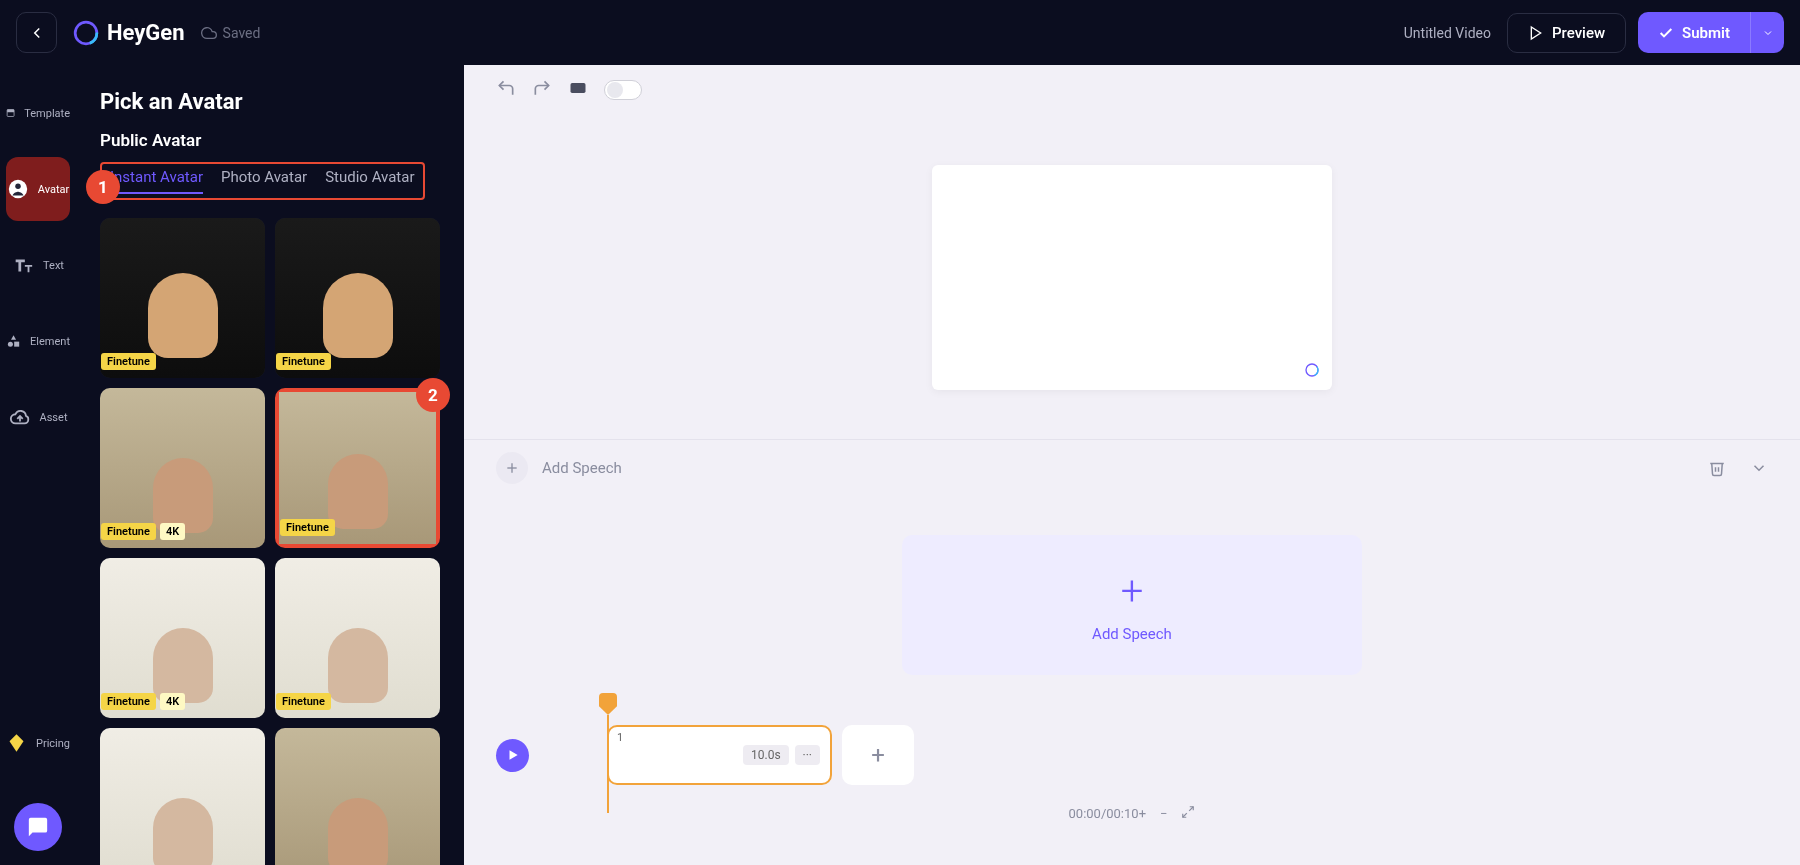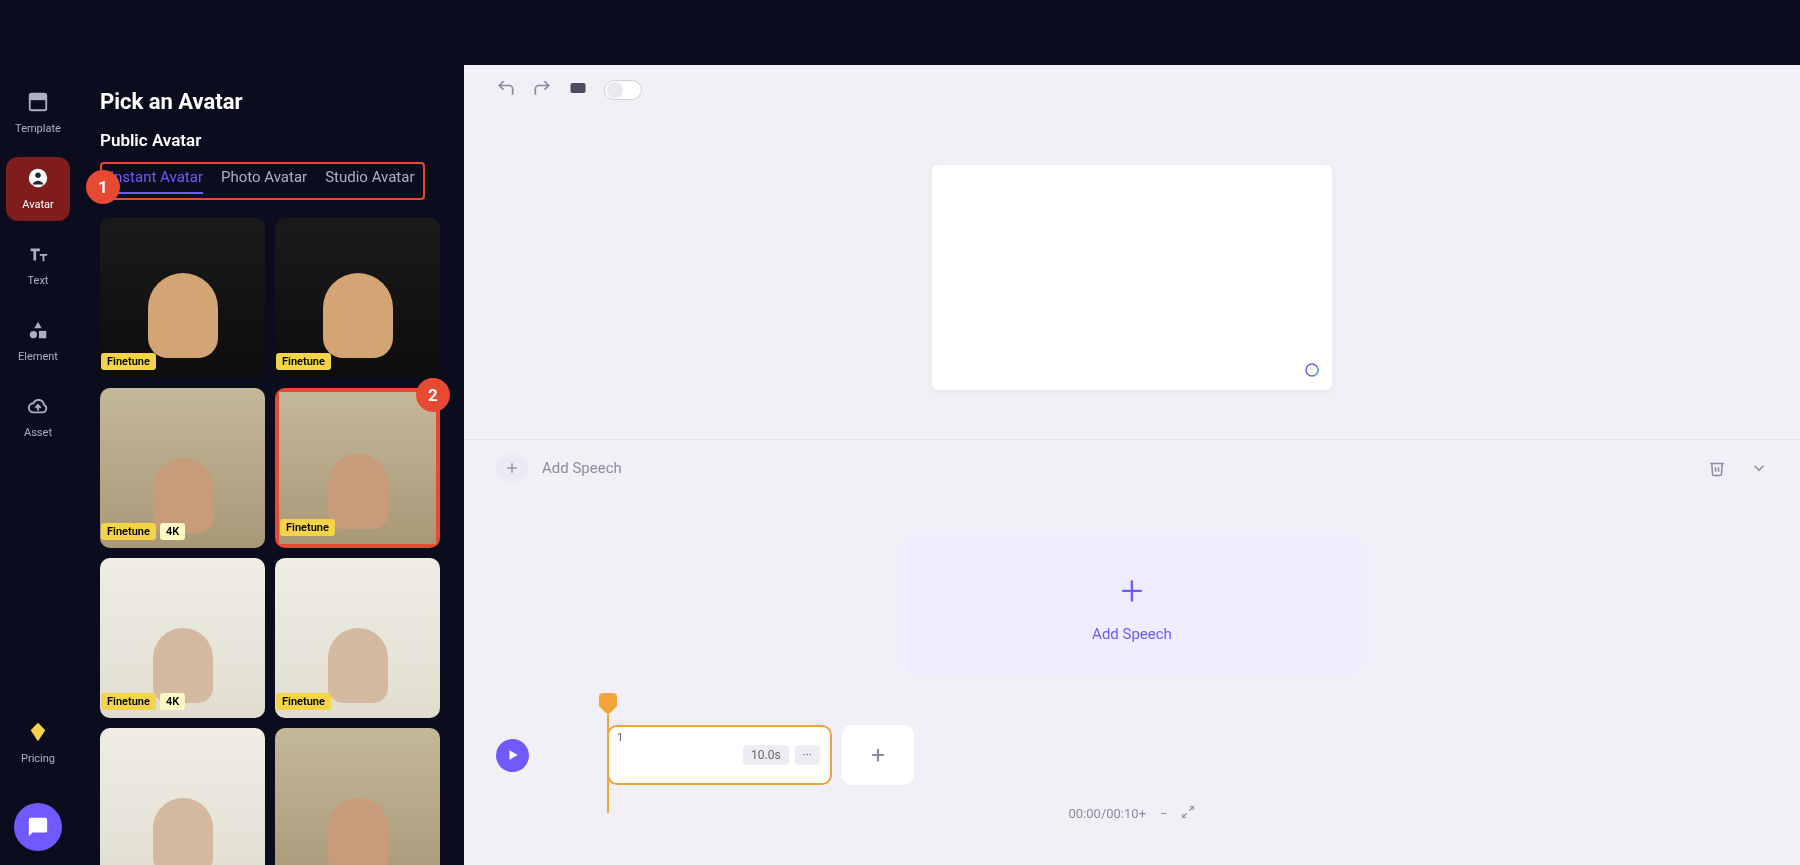--- a/index.html
+++ b/index.html
@@ -11,21 +11,21 @@
 .logo-icon{width:26px;height:26px;}
 .logo-text{font-size:22px;font-weight:700;color:#fff;}
 .saved{display:flex;align-items:center;gap:6px;color:#6b6e82;font-size:14px;}
 .header-right{display:flex;align-items:center;gap:12px;}
 .untitled{color:#aeb0c2;font-size:14px;margin-right:4px;}
 .preview-btn{display:flex;align-items:center;gap:8px;padding:10px 20px;border:1px solid #2a2d42;border-radius:10px;color:#fff;font-size:15px;font-weight:500;cursor:pointer;}
 .submit-btn{display:flex;align-items:center;gap:8px;padding:10px 20px;background:#6f59ff;border-radius:10px 0 0 10px;color:#fff;font-size:15px;font-weight:600;cursor:pointer;}
 .submit-drop{width:34px;height:41px;background:#6f59ff;border-left:1px solid rgba(255,255,255,.2);border-radius:0 10px 10px 0;display:flex;align-items:center;justify-content:center;color:#fff;cursor:pointer;}
 .main{display:flex;height:calc(100% - 65px);}
 .leftbar{width:76px;background:#0b0d1f;display:flex;flex-direction:column;align-items:center;padding-top:16px;gap:12px;}
-.leftbar-item{width:64px;height:64px;border-radius:12px;display:flex;flex-direction:column;align-items:center;justify-content:center;gap:9px;color:#aeb0c2;cursor:pointer;font-size:11px;}
+.leftbar-item{width:64px;height:64px;border-radius:12px;display:flex;flex-direction:row;align-items:center;justify-content:center;gap:9px;color:#aeb0c2;cursor:pointer;font-size:11px;}
 .leftbar-item.active{background:#7f1d1d;color:#fff;}
 .leftbar-item svg{width:22px;height:22px;}
 .pricing-item{margin-top:auto;margin-bottom:90px;}
 .sidepanel{width:388px;background:#0b0d1f;padding:24px;position:relative;overflow-y:auto;}
 .sidepanel-title{color:#fff;font-size:22px;font-weight:700;margin-bottom:16px;}
 .sidepanel-sub{color:#fff;font-size:17px;font-weight:600;margin-bottom:12px;}
 .tabs{display:flex;gap:18px;margin-bottom:18px;position:relative;border:2px solid #e84933;border-radius:4px;padding:4px 8px;width:fit-content;}
 .tab{color:#aeb0c2;font-size:15px;cursor:pointer;padding-bottom:6px;}
 .tab.active{color:#6f59ff;border-bottom:2px solid #6f59ff;}
 .avatar-grid{display:grid;grid-template-columns:1fr 1fr;gap:10px;}
@@ -75,20 +75,62 @@
 .playhead-line{width:2px;height:98px;background:#f2a33a;margin:0 auto;}
 .timeline-bottom{display:flex;align-items:center;justify-content:center;margin-top:10px;font-size:13px;color:#8a8d9f;}
 .tl-zoom{display:flex;align-items:center;gap:14px;}
 .tl-zoom span{cursor:pointer;}
 .chat-bubble{position:fixed;left:14px;bottom:14px;width:48px;height:48px;border-radius:50%;background:#6f59ff;display:flex;align-items:center;justify-content:center;color:#fff;cursor:pointer;z-index:100;}
 </style>
 </head>
 <body>
 
 <div class="header">
+  <div class="header-left">
+    <div class="back-btn">
+      <svg width="18" height="18" viewBox="0 0 24 24" fill="none" stroke="currentColor" stroke-width="2">
+          <polyline points="15 18 9 12 15 6"></polyline>
+        </svg>
+    </div>
+    <div class="logo">
+      <svg class="logo-icon" viewBox="0 0 24 24">
+          <circle cx="12" cy="12" r="10" fill="none" stroke="#6f59ff" stroke-width="2.5"></circle>
+          <circle cx="12" cy="12" r="10" fill="none" stroke="#38bdf8" stroke-width="2.5" stroke-dasharray="12 50"></circle>
+        </svg>
+      <span class="logo-text">HeyGen</span>
+    </div>
+    <div class="saved">
+      <svg width="16" height="16" viewBox="0 0 24 24" fill="none" stroke="currentColor" stroke-width="2">
+          <path d="M18 10h-1.26A8 8 0 1 0 9 20h9a5 5 0 0 0 0-10z"></path>
+        </svg>
+      <span>Saved</span>
+    </div>
+  </div>
+  <div class="header-right">
+    <span class="untitled">Untitled Video</span>
+    <div class="preview-btn">
+      <svg width="16" height="16" viewBox="0 0 24 24" fill="none" stroke="currentColor" stroke-width="2">
+          <polygon points="5 3 19 12 5 21 5 3"></polygon>
+        </svg>
+      <span>Preview</span>
+    </div>
+    <div style="display:flex;">
+      <div class="submit-btn">
+        <svg width="16" height="16" viewBox="0 0 24 24" fill="none" stroke="currentColor" stroke-width="3">
+            <polyline points="20 6 9 17 4 12"></polyline>
+          </svg>
+        <span>Submit</span>
+      </div>
+      <div class="submit-drop">
+        <svg width="12" height="12" viewBox="0 0 24 24" fill="none" stroke="currentColor" stroke-width="2">
+            <polyline points="6 9 12 15 18 9"></polyline>
+          </svg>
+      </div>
+    </div>
+  </div>
 </div>
 
 <div class="main">
   <div class="leftbar">
     <div class="leftbar-item">
       <svg viewBox="0 0 24 24" fill="currentColor">
           <rect x="3" y="3" width="18" height="18" rx="2" fill="none" stroke="currentColor" stroke-width="2"></rect>
           <rect x="3" y="3" width="18" height="7" fill="currentColor"></rect>
         </svg>
       <span>Template</span>

